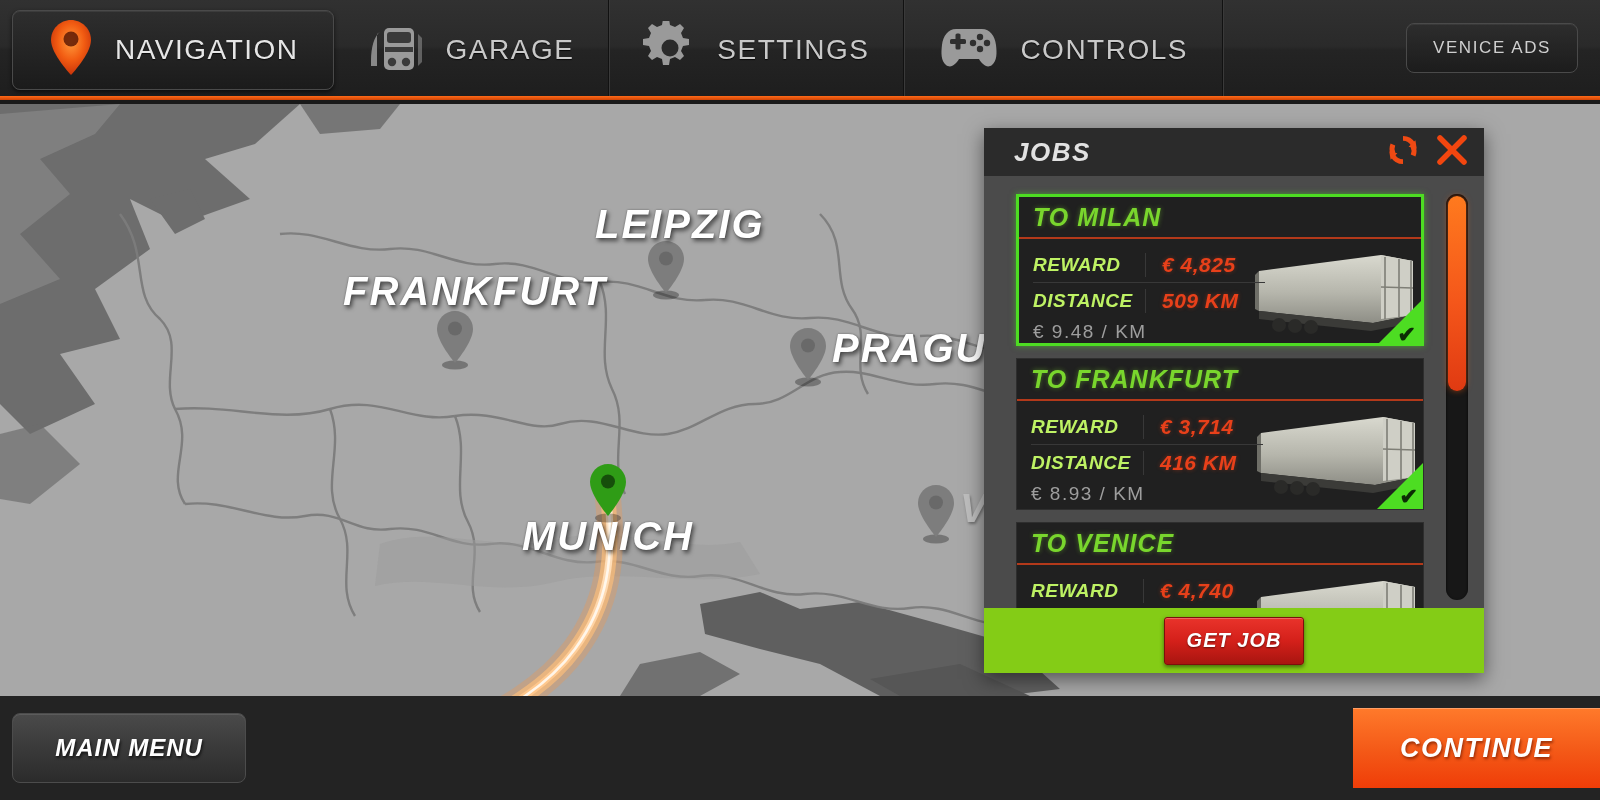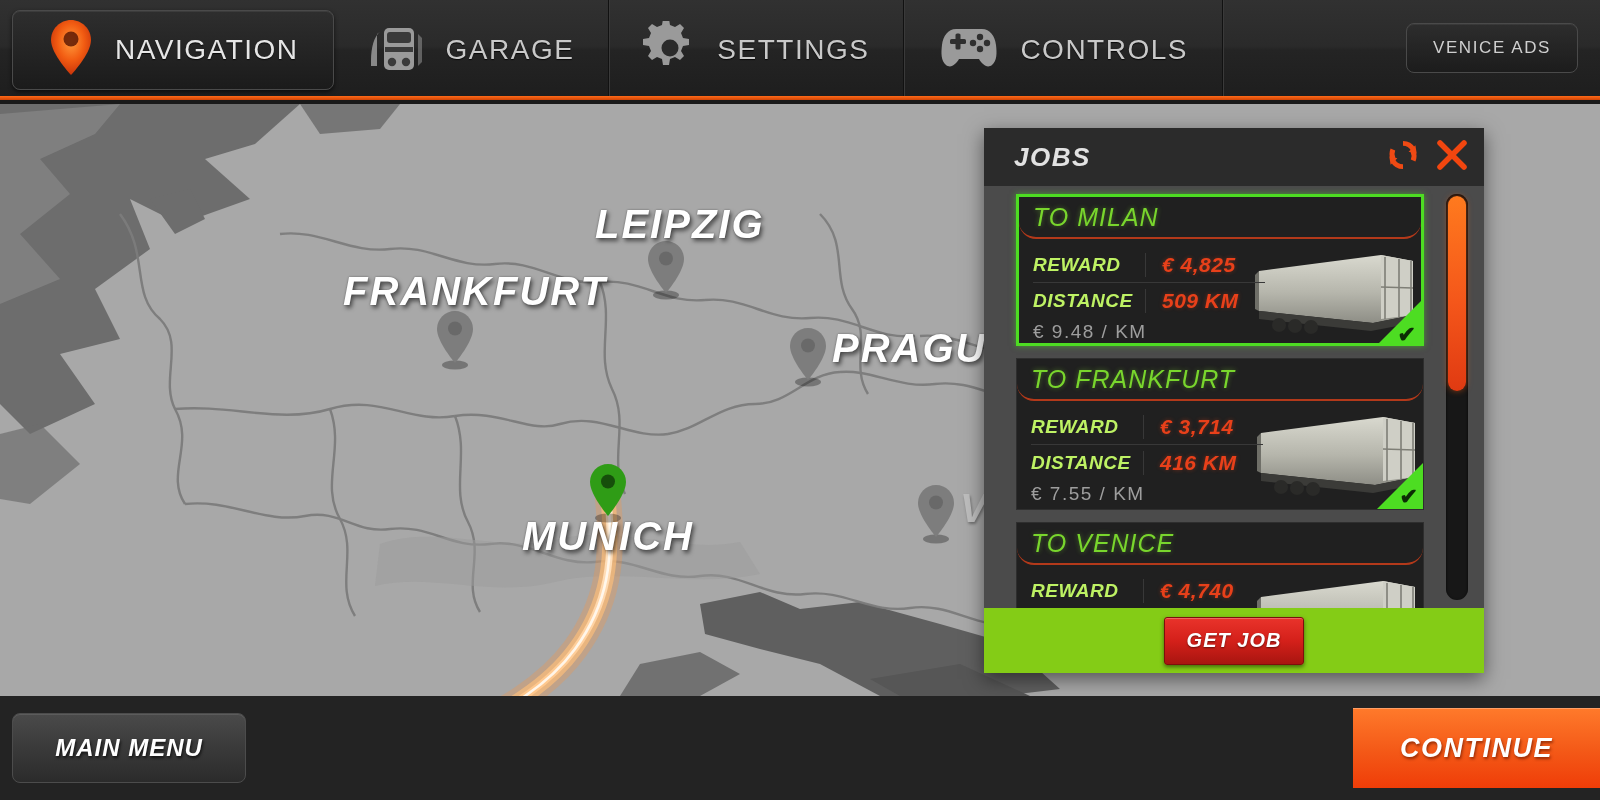--- a/index.html
+++ b/index.html
@@ -76,21 +76,21 @@
   .pin { position: absolute; width: 46px; height: 62px; }
 
   
   .jobs-panel {
     position: absolute; left: 984px; top: 128px;
     width: 500px; height: 545px;
     background: #4b4b4b;
     box-shadow: 0 6px 18px rgba(0,0,0,.5);
   }
   .jobs-header {
-    height: 58px; background: #2b2b2b;
+    height: 48px; background: #2b2b2b;
     display: flex; align-items: center;
     padding: 0 14px 0 30px;
   }
   .jobs-title {
     font-size: 26px; font-style: italic; font-weight: 700;
     color: #e2e2e2; letter-spacing: 1.5px;
   }
   .jobs-header .spacer { flex: 1; }
   .hdr-btn { margin-left: 14px; cursor: pointer; }
 
@@ -107,24 +107,23 @@
     overflow: hidden;
   }
   .job-card.selected {
     border: 3px solid #4ddd22;
     box-shadow: 0 0 6px rgba(77,221,34,.55);
   }
   .job-dest {
     height: 42px; display: flex; align-items: center;
     padding-left: 14px;
     border-bottom: 2px solid #b3391a;
-    font-size: 25px; font-style: italic; font-weight: 400;
+    font-size: 25px; font-style: italic; font-weight: 700;
     letter-spacing: 1px; color: #79d62d;
     text-shadow: 0 0 5px rgba(121,214,45,.45);
-    border-radius: 17px;
   }
   .job-body { position: relative; height: 108px; }
   .job-truck {
     position: absolute; right: 0; top: 0; width: 168px; height: 108px;
     overflow: hidden;
   }
   .job-rows { position: absolute; left: 14px; top: 8px; width: 232px; }
   .job-row {
     display: flex; height: 36px; align-items: center;
     border-bottom: 1px solid #383838;
@@ -491,21 +490,21 @@
               <div class="job-rows">
                 <div class="job-row">
                   <span class="k">REWARD</span>
                   <span class="v">€ 3,714</span>
                 </div>
                 <div class="job-row">
                   <span class="k">DISTANCE</span>
                   <span class="v">416 KM</span>
                 </div>
               </div>
-              <div class="job-rate">€ 7.55 / KM</div>
+              <div class="job-rate">€ 8.93 / KM</div>
               <div class="job-check"></div>
               <div class="job-check-mark">✔</div>
             </div>
           </div>
           <div class="job-card">
             <div class="job-dest">TO VENICE</div>
             <div class="job-body">
               <div class="job-truck"><svg width="168" height="108" viewBox="0 0 168 108">
                   <defs>
                     <linearGradient id="tarp2" x1="0" y1="0" x2="0" y2="1">

